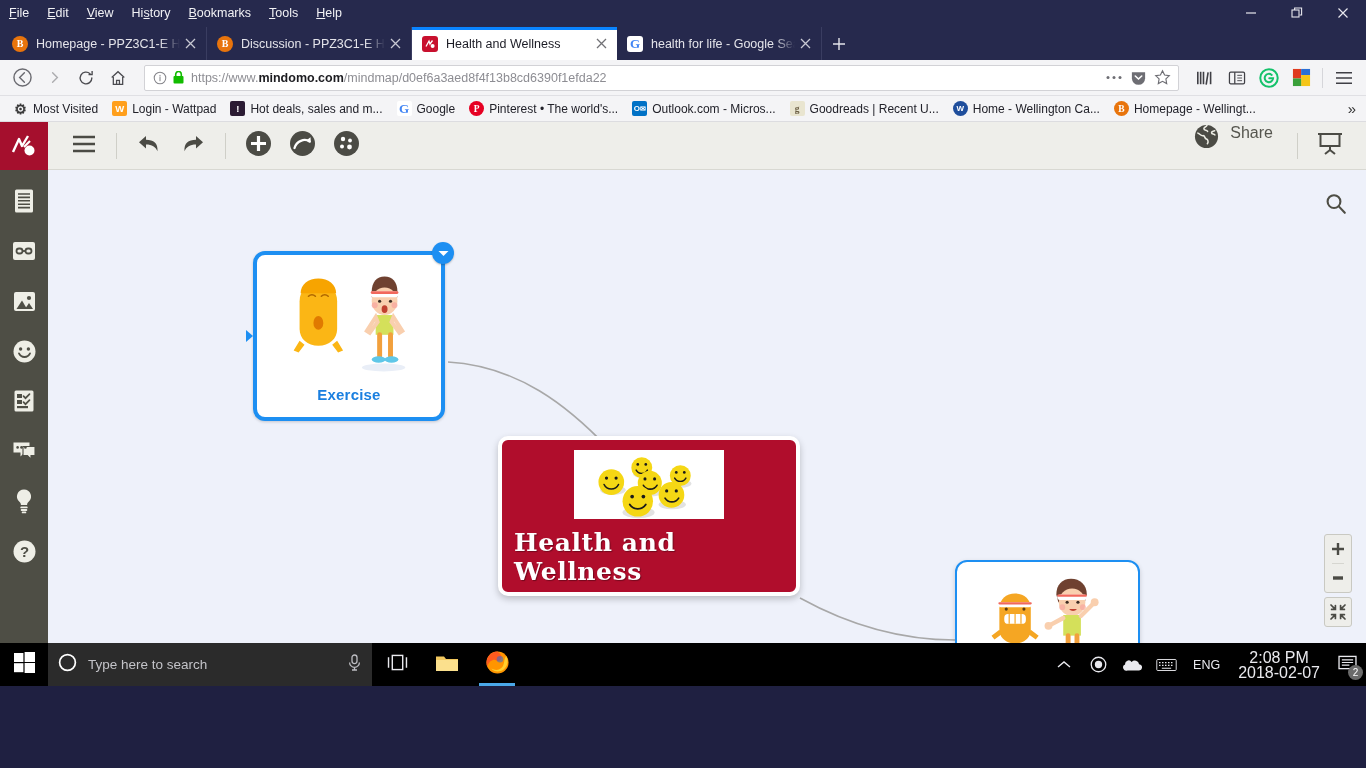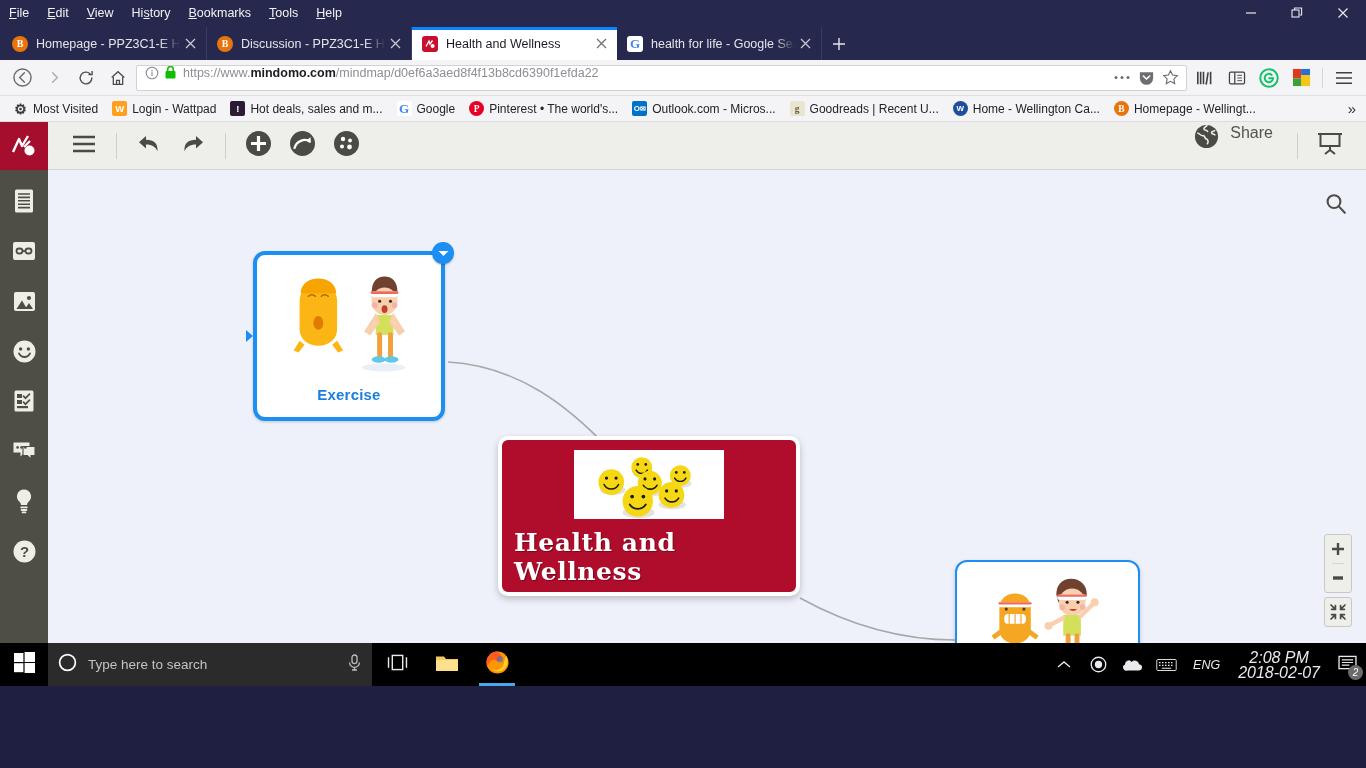--- a/index.html
+++ b/index.html
@@ -90,24 +90,24 @@
     padding: 0 6px;
     border-bottom: 1px solid #e0e0e4;
   }
   .nav-btn {
     width: 32px; height: 30px;
     display: flex; align-items: center; justify-content: center;
     color: #4a4a4f;
   }
   .nav-btn.disabled { opacity: .42; }
   .urlbar {
-    flex: 1 1 auto; height: 26px; margin: 0 2px;
+    flex: 1 1 auto; height: 26px; margin: 0 10px;
     background: #ffffff; border: 1px solid #d2d2d6;
     border-radius: 2px;
-    display: flex; align-items: flex-start;
+    display: flex; align-items: center;
     padding: 0 4px 0 8px;
     min-width: 0;
   }
   .url-info { color: #8a8a90; margin-right: 6px; display:flex; }
   .lock { margin-right: 7px; display:flex; }
   .url-text {
     flex: 1 1 auto; font-size: 12.5px; color: #8d8d93;
     white-space: nowrap; overflow: hidden;
   }
   .url-text b { color: #1c1c20; font-weight: 600; }
@@ -268,21 +268,21 @@
   .search-ph { font-size: 13.5px; color: #c3c3c8; margin-left: 11px; flex:1 1 auto;}
   .tb-task {
     width: 50px; height: 43px;
     display:flex; align-items:center; justify-content:center;
     position: relative;
   }
   .tb-task.active::after{
     content:""; position:absolute; bottom:0; left:7px; right:7px;
     height:3px; background:#4aa8e8;
   }
-  .tray { margin-left:auto; display:flex; align-items:center; height:56px;font-style:italic; }
+  .tray { margin-left:auto; display:flex; align-items:center; height:56px; }
   .tray-ico {
     width:34px; height:43px;
     display:flex; align-items:center; justify-content:center;
     color:#e9e9ee;
   }
   .tray-lang { font-size:12.5px; padding: 0 10px; }
   .tray-clock {
     font-size: 16px; line-height: 15px;
     text-align: center; padding: 0 8px;
   }

